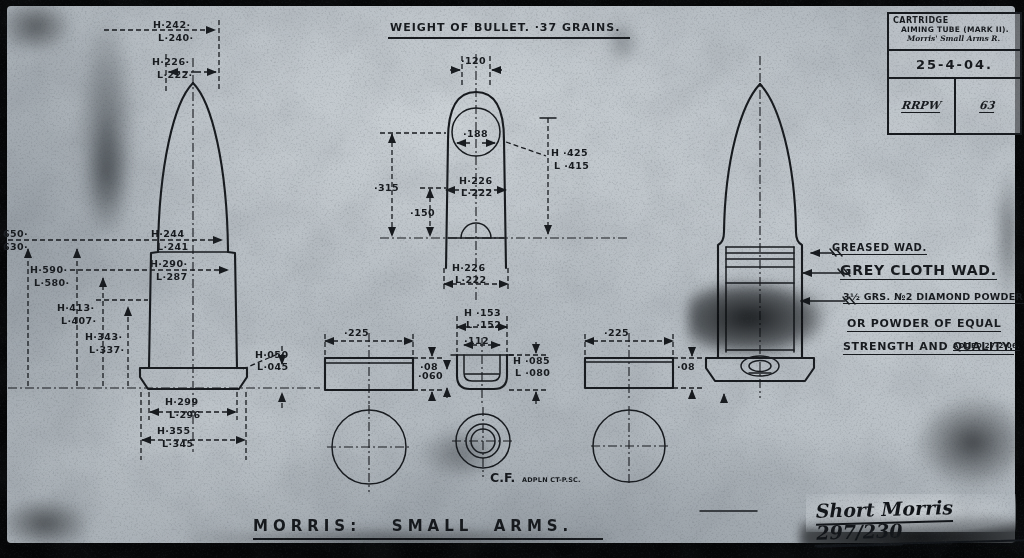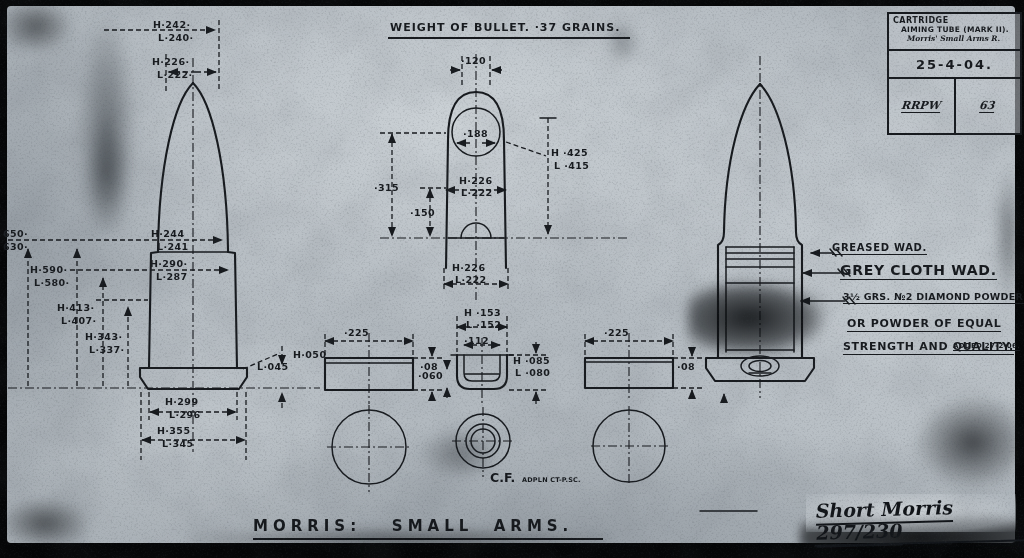--- a/index.html
+++ b/index.html
@@ -211,21 +211,21 @@
       <span class="dim" style="left: 30px; top: 264px;">H·590·</span>
       <span class="dim" style="left: 34px; top: 277px;">L·580·</span>
       <span class="dim" style="left: 57px; top: 302px;">H·413·</span>
       <span class="dim" style="left: 61px; top: 315px;">L·407·</span>
       <span class="dim" style="left: 85px; top: 331px;">H·343·</span>
       <span class="dim" style="left: 89px; top: 344px;">L·337·</span>
       <span class="dim" style="left: 151px; top: 228px;">H·244</span>
       <span class="dim" style="left: 157px; top: 241px;">L·241</span>
       <span class="dim" style="left: 150px; top: 258px;">H·290·</span>
       <span class="dim" style="left: 156px; top: 271px;">L·287</span>
-      <span class="dim" style="left: 255px; top: 349px; margin-left: 38px;">H·050</span>
+      <span class="dim" style="left: 255px; top: 349px;">H·050</span>
       <span class="dim" style="left: 257px; top: 361px;">L·045</span>
       <span class="dim" style="left: 165px; top: 396px;">H·299</span>
       <span class="dim" style="left: 169px; top: 409px;">L·296</span>
       <span class="dim" style="left: 157px; top: 425px;">H·355</span>
       <span class="dim" style="left: 162px; top: 438px;">L·345</span>
       <span class="dim" style="left: 461px; top: 55px;">·120</span>
       <span class="dim" style="left: 463px; top: 128px;">·188</span>
       <span class="dim" style="left: 551px; top: 147px;">H ·425</span>
       <span class="dim" style="left: 554px; top: 160px;">L ·415</span>
       <span class="dim" style="left: 459px; top: 175px;">H·226</span>

